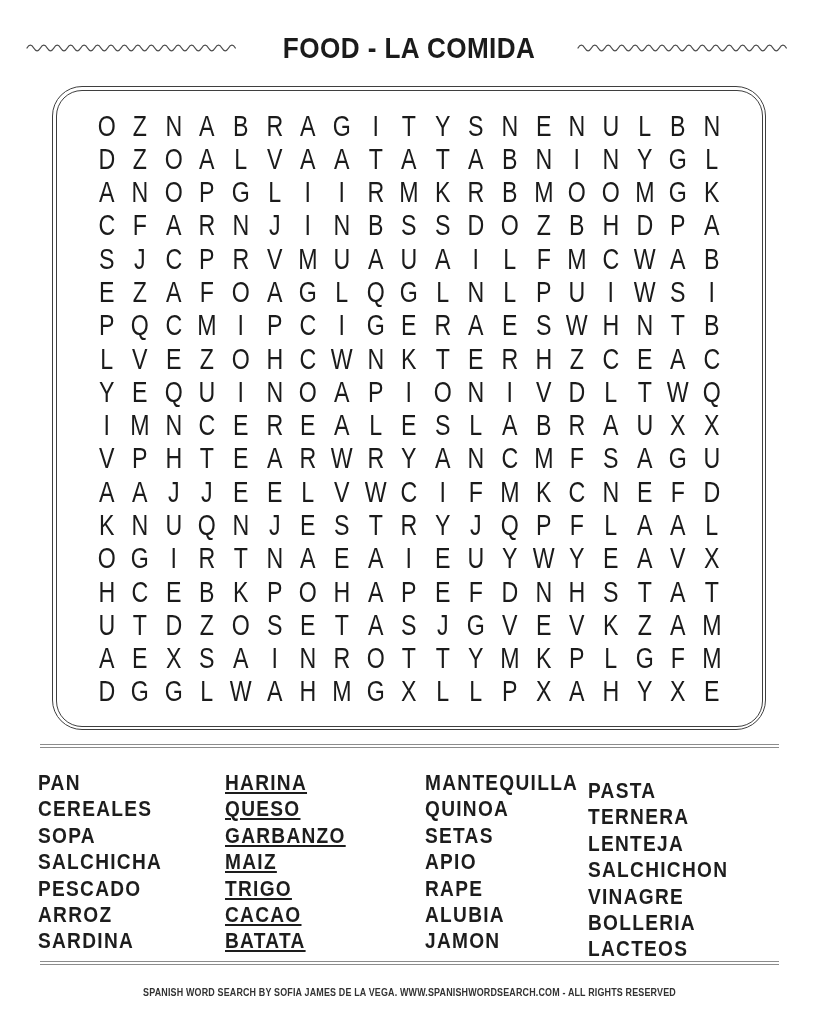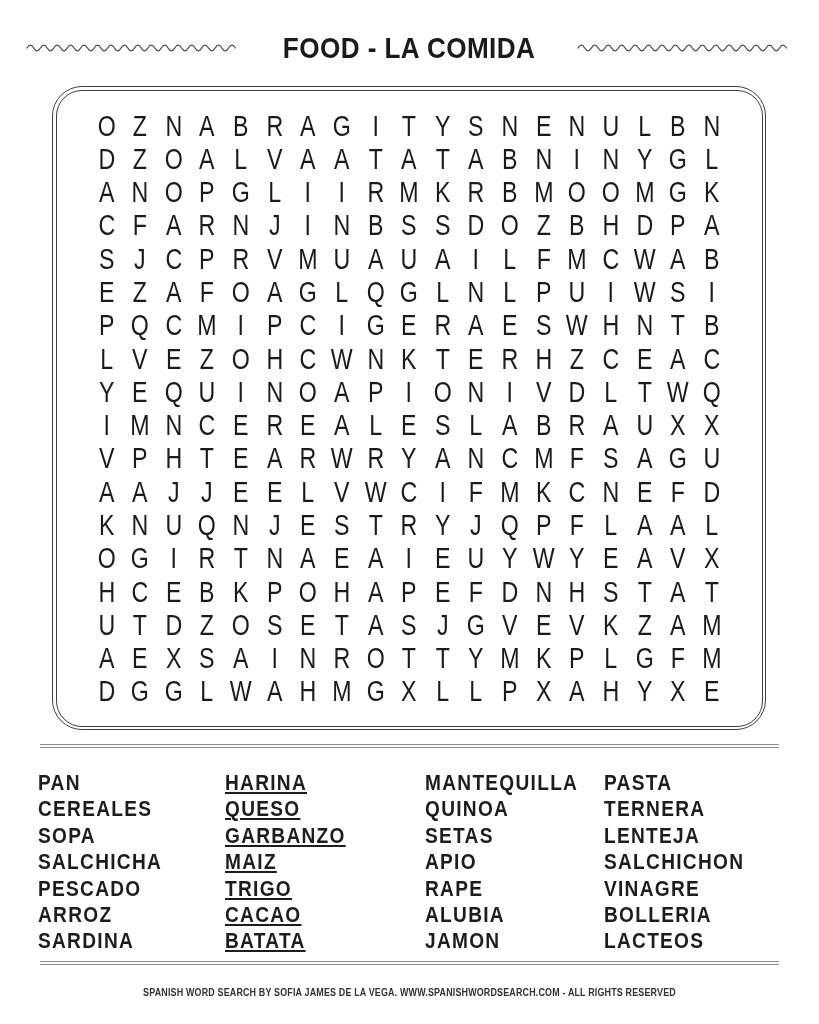--- a/index.html
+++ b/index.html
@@ -62,21 +62,21 @@
     border-bottom: 1px solid #8c8c8c;
   }
   #rule-top { top: 744px; }
   #rule-bottom { top: 961px; }
 
   
   .word-col { position: absolute; top: 770px; }
   #word-col-0 { left: 38px; }
   #word-col-1 { left: 225px; text-decoration: underline; }
   #word-col-2 { left: 417px; margin-left: 8px; }
-  #word-col-3 { left: 604px; }
+  #word-col-3 { left: 588px; margin-top: 8px; }
   .word {
     font-size: 22.5px; line-height: 26.4px;
     font-weight: bold; letter-spacing: 1.5px;
     transform: scaleX(0.85); transform-origin: 0 50%;
     white-space: nowrap;
     color: #1d1d1d;
   }
 
   
   .footer {

